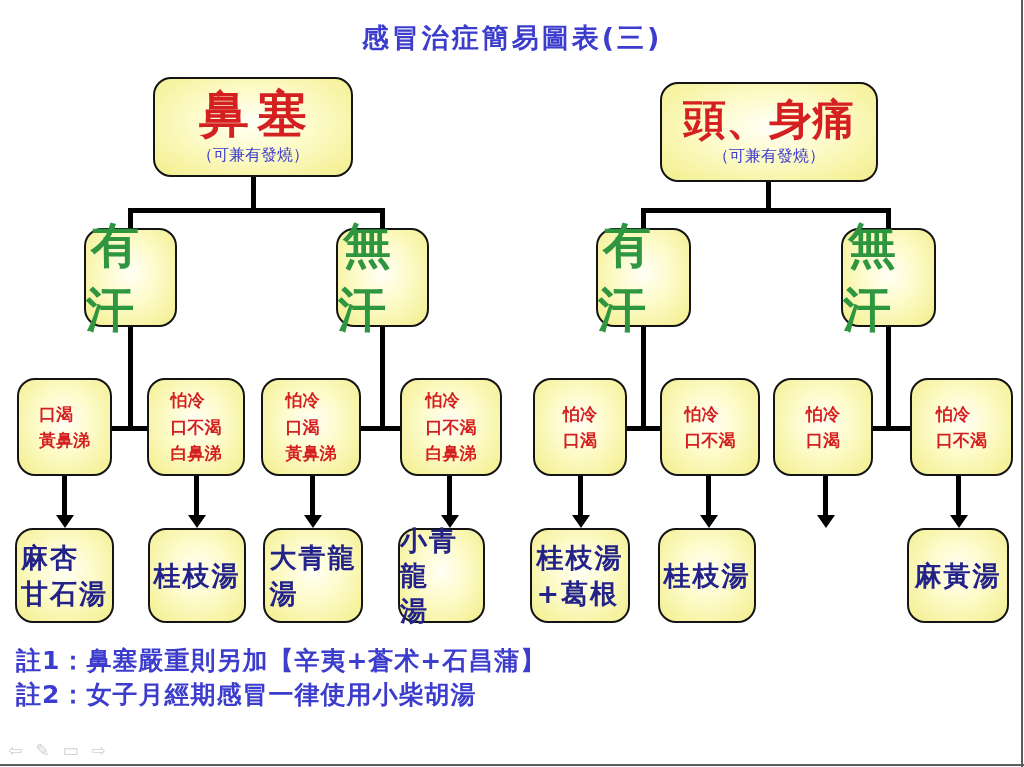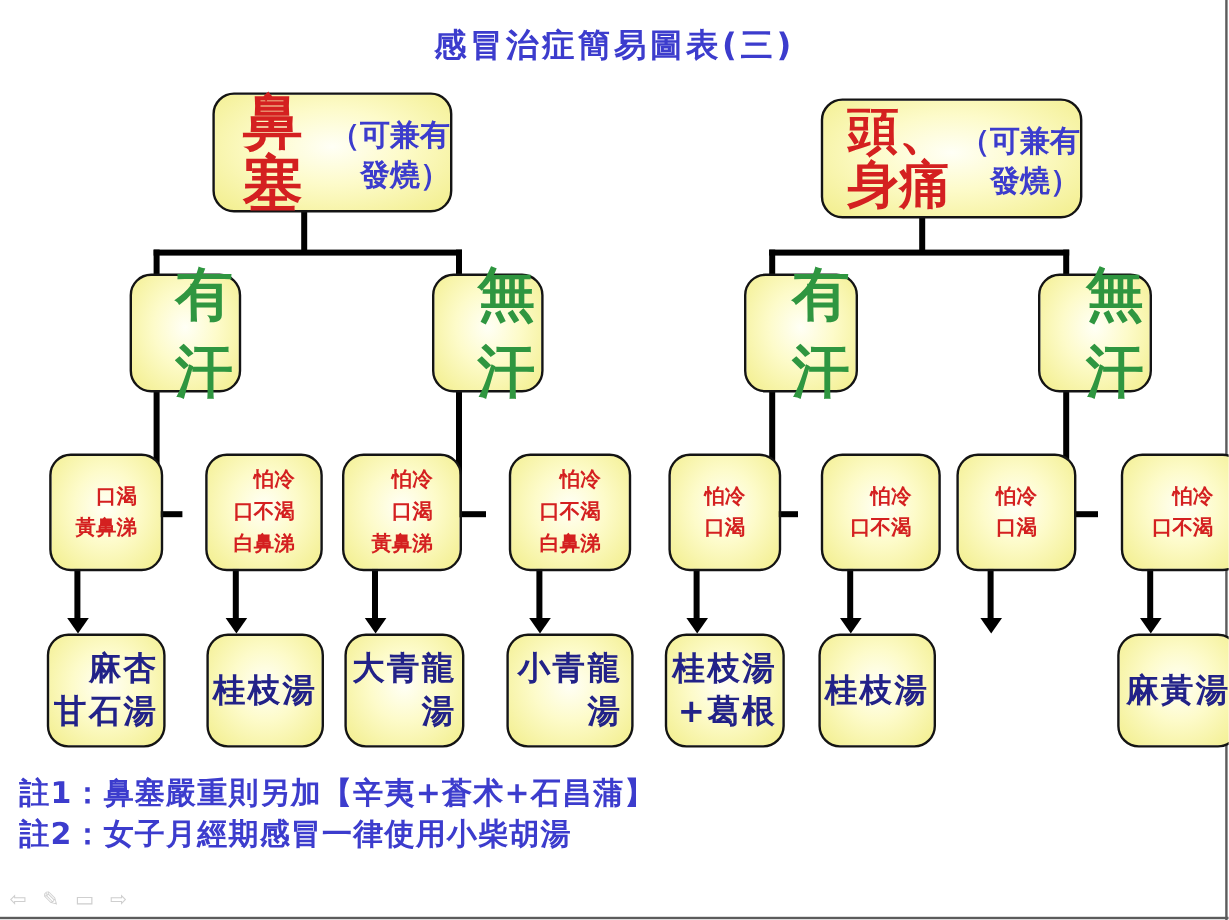--- a/index.html
+++ b/index.html
@@ -11,28 +11,27 @@
 
   .page-title {
     position:absolute; top:20px; left:0; width:1024px; text-align:center;
     font-size:27px; font-weight:bold; color:#3c3ccd; letter-spacing:3px;
   }
 
   .node {
     position:absolute; box-sizing:border-box;
     background: radial-gradient(ellipse at 50% 45%, #fffff6 0%, #fdfbca 42%, #f2ee8c 100%);
     border:2px solid #141414; border-radius:18px;
-    display:flex; flex-direction:row; align-items:center; justify-content:center;
-    text-align:right;
-    margin-left:24px;
+    display:flex; flex-direction:column; align-items:center; justify-content:center;
+    text-align:left;
   }
   .root-title   { font-weight:bold; color:#d42020; line-height:1.05; }
   .root-title.lg{ font-size:50px; letter-spacing:8px; text-indent:8px; }
   .root-title.md{ font-size:43px; }
-  .root-sub     { font-size:25px; font-weight:bold; color:#3c3ccd; margin-top:4px; }
+  .root-sub     { font-size:16px; font-weight:normal; color:#3c3ccd; margin-top:4px; }
   .branch-label { font-size:48px; font-weight:bold; color:#2f9640; letter-spacing:5px; text-indent:5px; }
   .cond-text    { font-size:17px; font-weight:bold; color:#d42020; line-height:1.55; white-space:pre-line; }
   .remedy-text  { font-size:27px; font-weight:bold; color:#222288; line-height:1.3; white-space:pre-line; letter-spacing:2px; }
 
   .line        { position:absolute; background:#000000; }
   .arrow-shaft { position:absolute; width:5px; background:#000000; }
   .arrow-head  { position:absolute; width:0; height:0;
                  border-left:9px solid transparent; border-right:9px solid transparent;
                  border-top:13px solid #000000; }
 
@@ -123,21 +122,21 @@
     <div class="remedy-text">麻杏
 甘石湯</div>
   </div>
   <div class="node" style="left:148px; top:528px; width:98px; height:95px;">
     <div class="remedy-text">桂枝湯</div>
   </div>
   <div class="node" style="left:263px; top:528px; width:100px; height:95px;">
     <div class="remedy-text">大青龍
 湯</div>
   </div>
-  <div class="node" style="left:398px; top:528px; width:106px; height:95px;">
+  <div class="node" style="left:398px; top:528px; width:87px; height:95px;">
     <div class="remedy-text">小青龍
 湯</div>
   </div>
 
   <div class="node" style="left:660px; top:82px; width:218px; height:100px;">
     <div class="root-title md">頭、身痛</div>
     <div class="root-sub">（可兼有發燒）</div>
   </div>
 
   <div class="node" style="left:596px; top:228px; width:95px; height:99px;">

